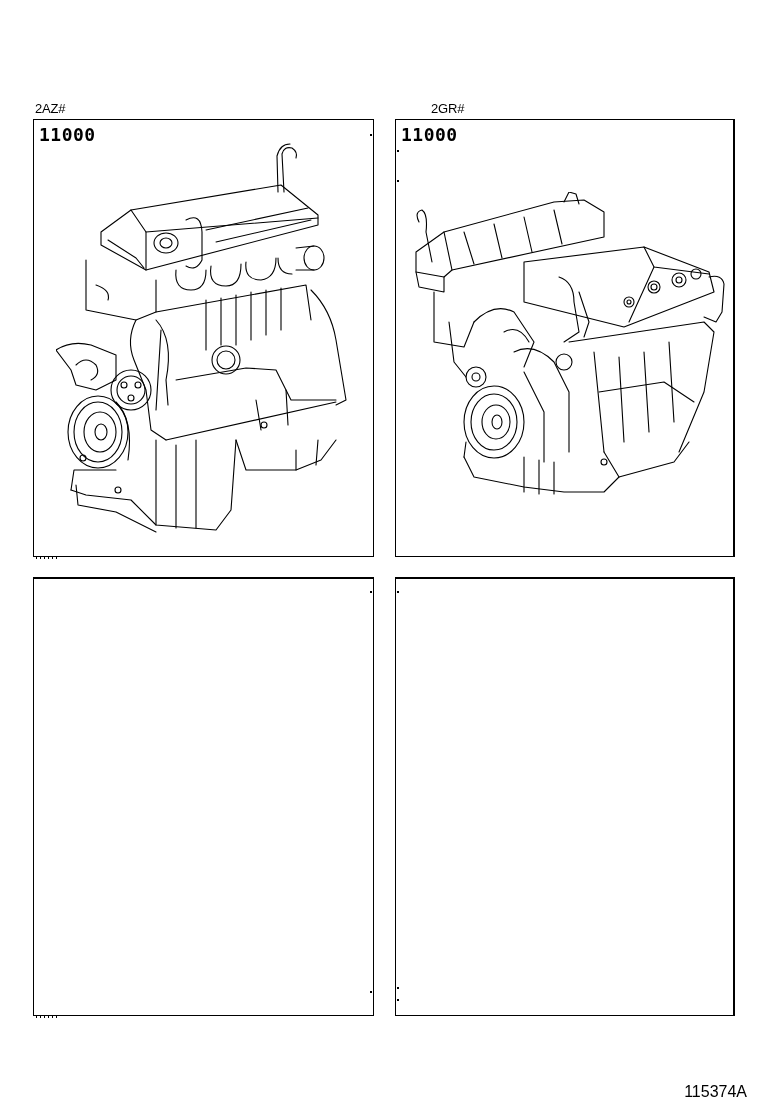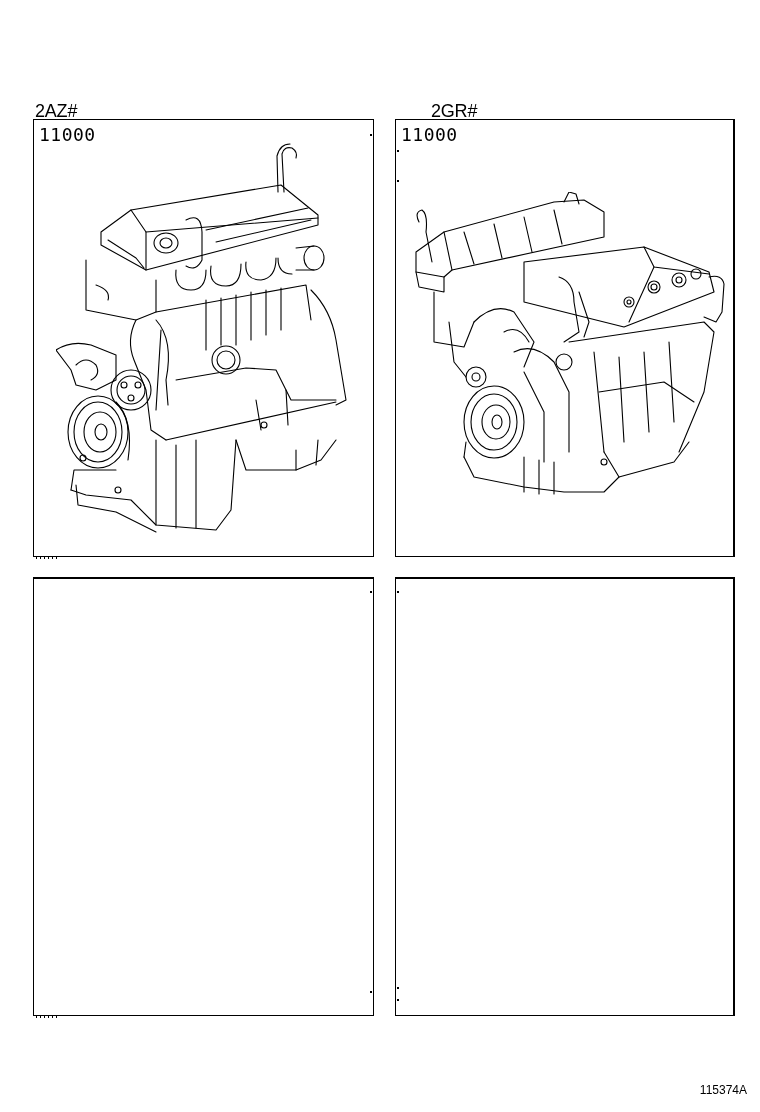--- a/index.html
+++ b/index.html
@@ -1,30 +1,30 @@
 <!DOCTYPE html>
 <html><head>
   <meta charset="utf-8">
   <style>
     html, body { margin: 0; padding: 0; background: #ffffff; }
     body { width: 760px; height: 1112px; position: relative; overflow: hidden;
            font-family: "Liberation Sans", sans-serif; color: #000; }
-    .label { position: absolute; font-size: 18px; letter-spacing: -0.2px; }
+    .label { position: absolute; font-size: 13px; letter-spacing: -0.2px; }
     .box { position: absolute; border: 1.5px solid #000; box-sizing: border-box; background: #fff; }
     .box.thick-right { border-right-width: 2.5px; }
     .partno { position: absolute; left: 5px; top: 4px; font-family: "DejaVu Sans Mono", monospace;
-              font-weight: normal; font-size: 18px; letter-spacing: 0.5px; }
+              font-weight: bold; font-size: 18px; letter-spacing: 0.5px; }
     .dots { position: absolute; left: 2px; bottom: -3px; width: 22px; height: 2px;
             background-image: repeating-linear-gradient(to right, #000 0 1px, transparent 1px 4px); }
     .tick-r { position: absolute; right: 1px; width: 2px; height: 2px; background: #000; }
     .tick-l { position: absolute; left: 1px; width: 2px; height: 2px; background: #000; }
     .engine { position: absolute; }
     .engine svg { width: 100%; height: 100%; }
     .engine svg * { fill: none; stroke: #000; stroke-width: 1.1; stroke-linejoin: round; stroke-linecap: round; }
-    .footer-id { position: absolute; right: 13px; top: 1083px; font-size: 12px; }
+    .footer-id { position: absolute; right: 13px; top: 1083px; font-size: 16px; }
   </style>
 </head>
 <body>
 
 <div class="label" style="left:35px; top:101px;">2AZ#</div>
 
 <div class="label" style="left:397px; top:101px;margin-left:34px;">2GR#</div>
 
 <div class="box" style="left:33px; top:119px; width:341px; height:438px;">
   <div class="partno">11000</div>

